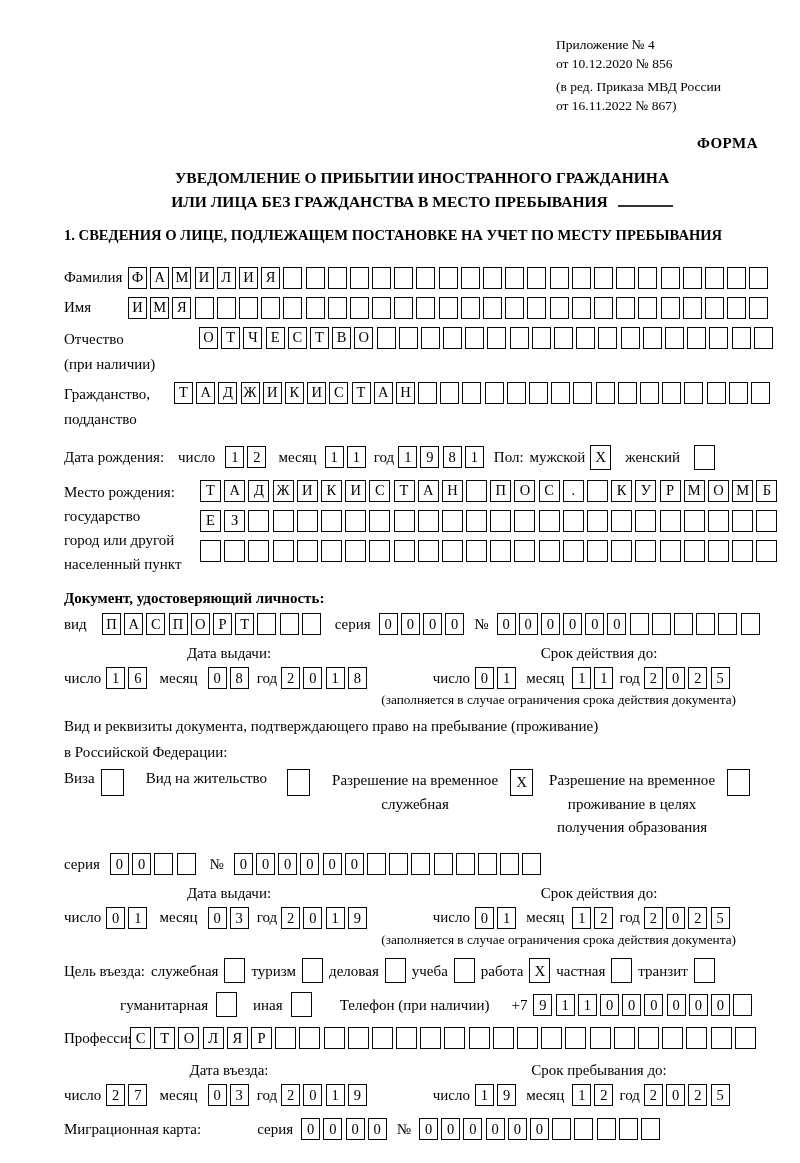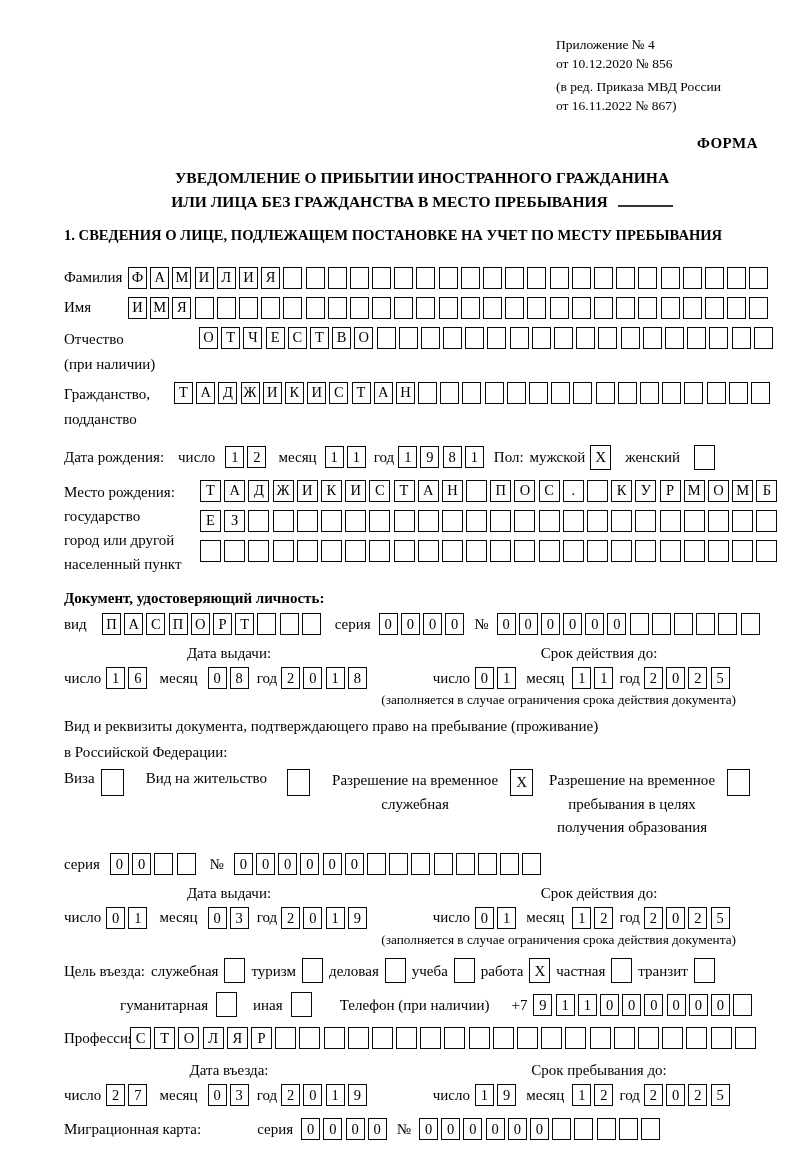--- a/index.html
+++ b/index.html
@@ -406,21 +406,21 @@
     <span class="chk" style="margin-left:6px"></span>
     <span class="t" style="margin-left:22px">Вид на жительство</span>
     <span class="chk" style="margin-left:20px"></span>
     <div class="stack center" style="margin-left:22px; line-height:1.55">
       <span>Разрешение на временное</span>
       <span>служебная</span>
     </div>
     <span class="chk" style="margin-left:12px">X</span>
     <div class="stack center" style="margin-left:16px; line-height:1.55">
       <span>Разрешение на временное</span>
-      <span>пребывания в целях</span>
+      <span>проживание в целях</span>
       <span>получения образования</span>
     </div>
     <span class="chk" style="margin-left:12px"></span>
   </div>
 
   <div class="row" style="margin-top:14px">
     <span class="t">серия</span>
     <span class="box-row" style="margin-left:10px">
         <span class="cbox">0</span>
         <span class="cbox">0</span>

